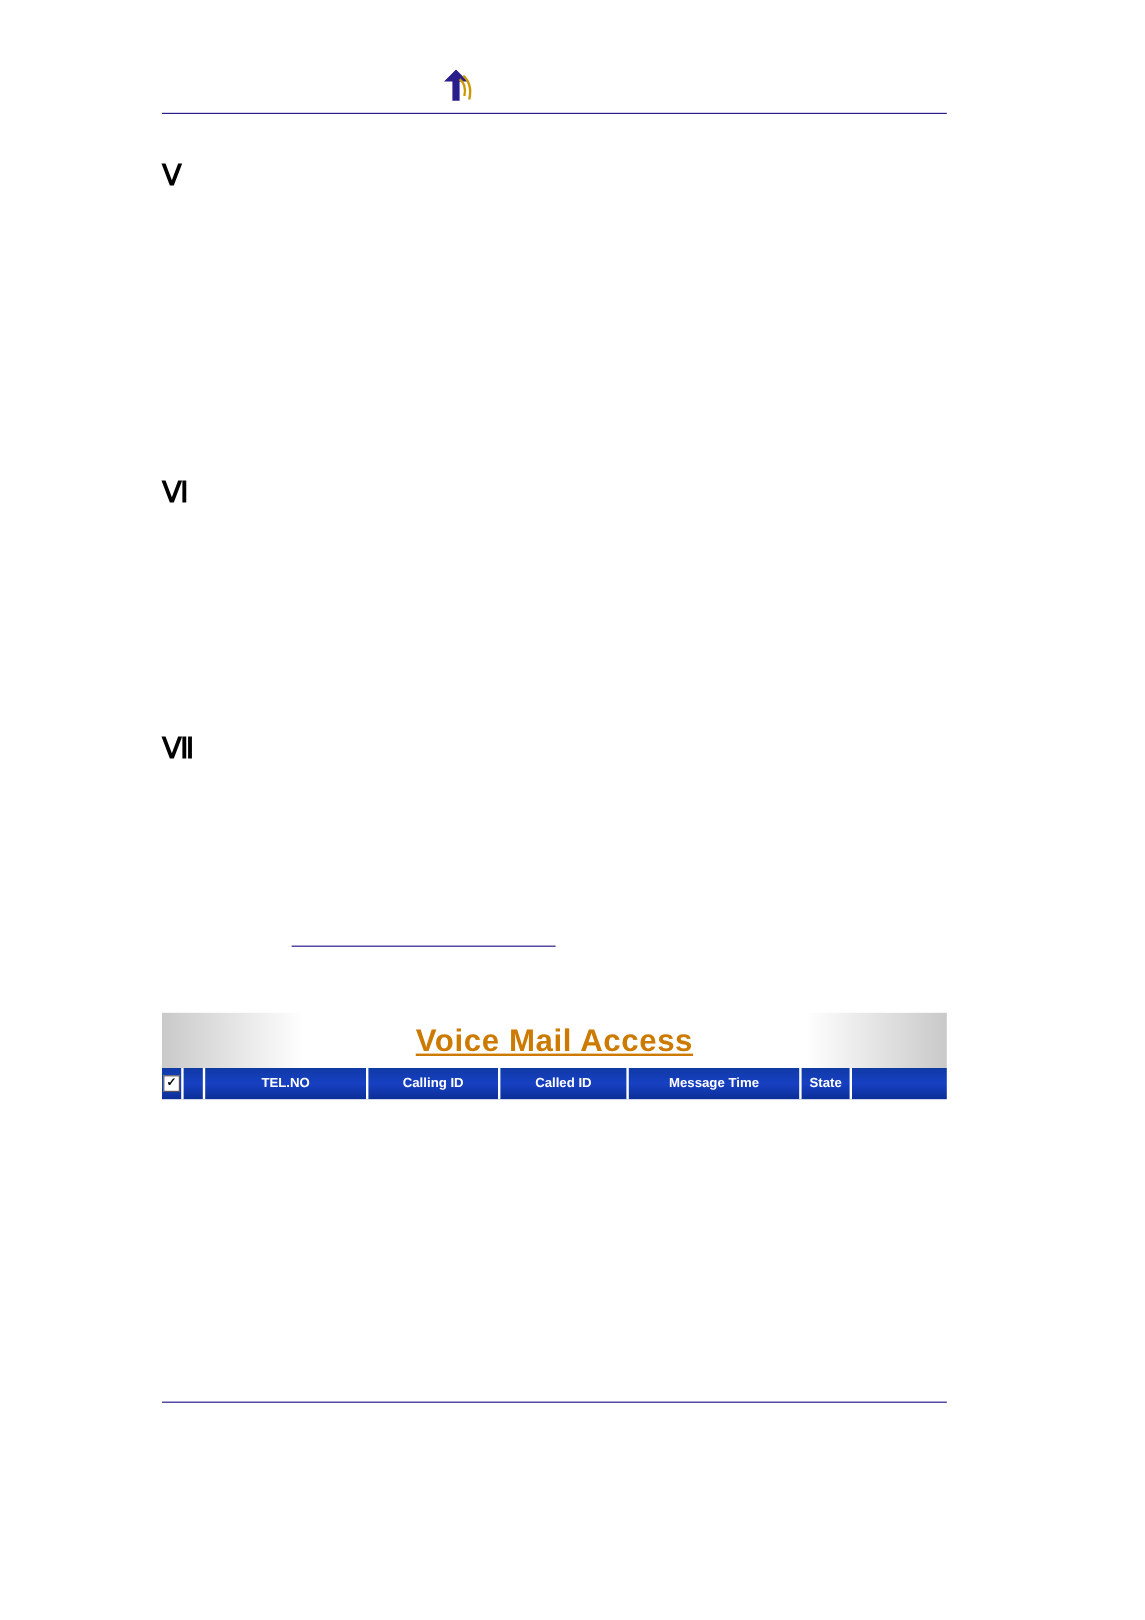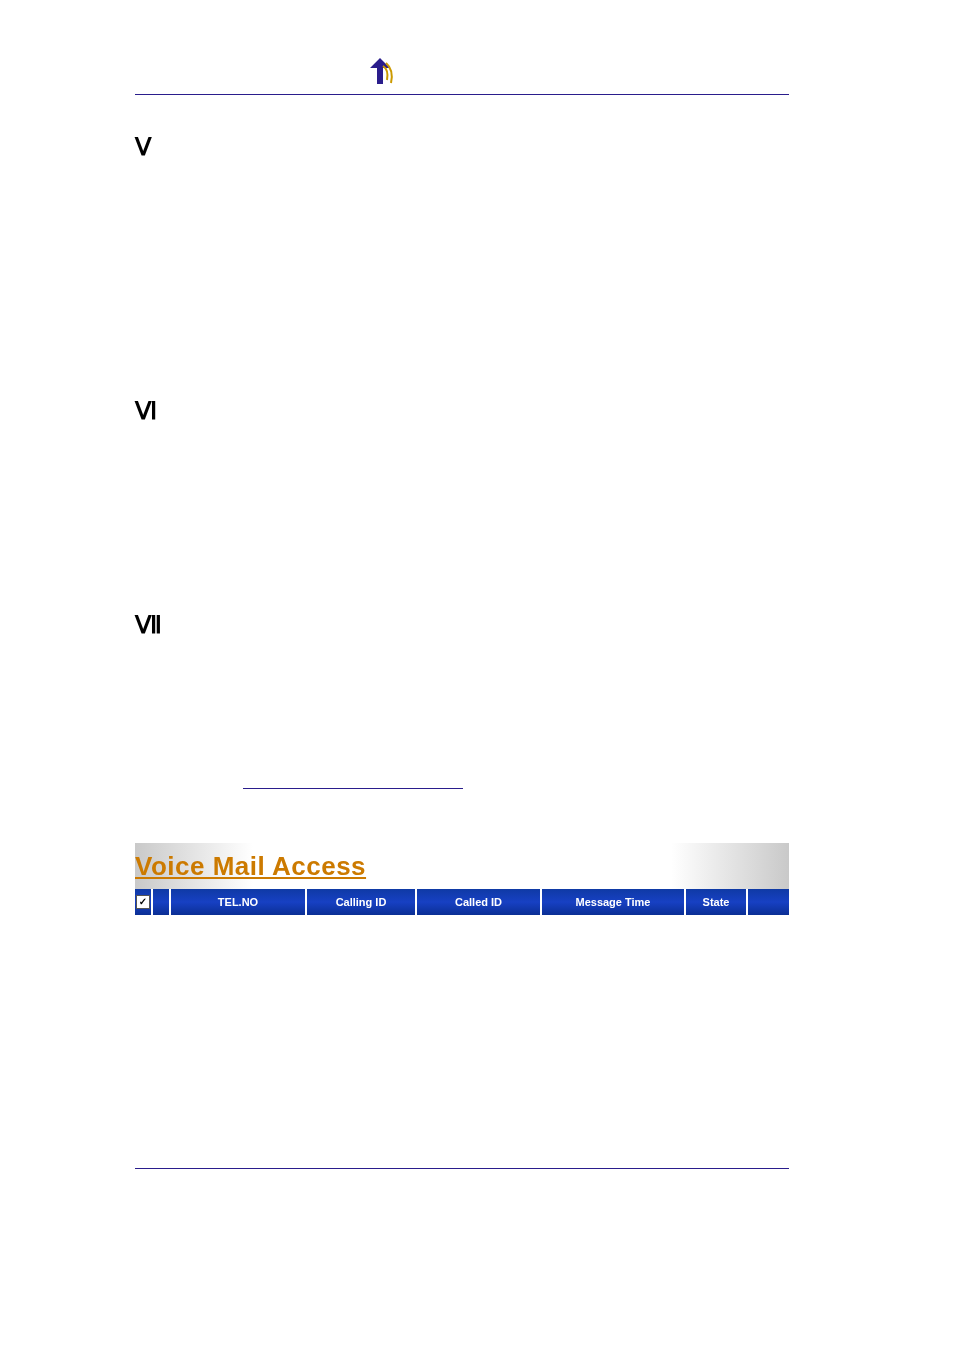--- a/index.html
+++ b/index.html
@@ -52,20 +52,21 @@
   }
   .voicemail-panel {
     margin-top: 50px;
     width: 654px;
   }
   .voicemail-titlebar {
     height: 46px;
     background: linear-gradient(to right, #c9c9c9 0%, #ffffff 18%, #ffffff 82%, #c9c9c9 100%);
     display: flex;
     align-items: center;
+    justify-content: center;
   }
   .voicemail-title {
     font-family: "Trebuchet MS", "Verdana", sans-serif;
     font-weight: bold;
     font-size: 26px;
     color: #cc7a00;
     text-decoration: underline;
     letter-spacing: 0.5px;
   }
   .voicemail-header-row {
@@ -84,23 +85,23 @@
     display: flex;
     align-items: center;
     justify-content: center;
     box-sizing: border-box;
   }
   .col:last-child { border-right: none; }
   .col-check { width: 18px; justify-content: center; }
   .col-blank1 { width: 18px; }
   .col-tel   { width: 136px; }
   .col-calling { width: 110px; }
-  .col-called  { width: 125px; }
+  .col-called  { width: 107px; }
   .col-time    { width: 144px; }
-  .col-state   { width: 62px; }
+  .col-state   { width: 42px; }
   .col-end     { width: 27px; border-right: none; }
   .checkbox {
     width: 12px;
     height: 12px;
     background: #ffffff;
     border: 1px solid #555;
     display: flex;
     align-items: center;
     justify-content: center;
     font-size: 10px;

